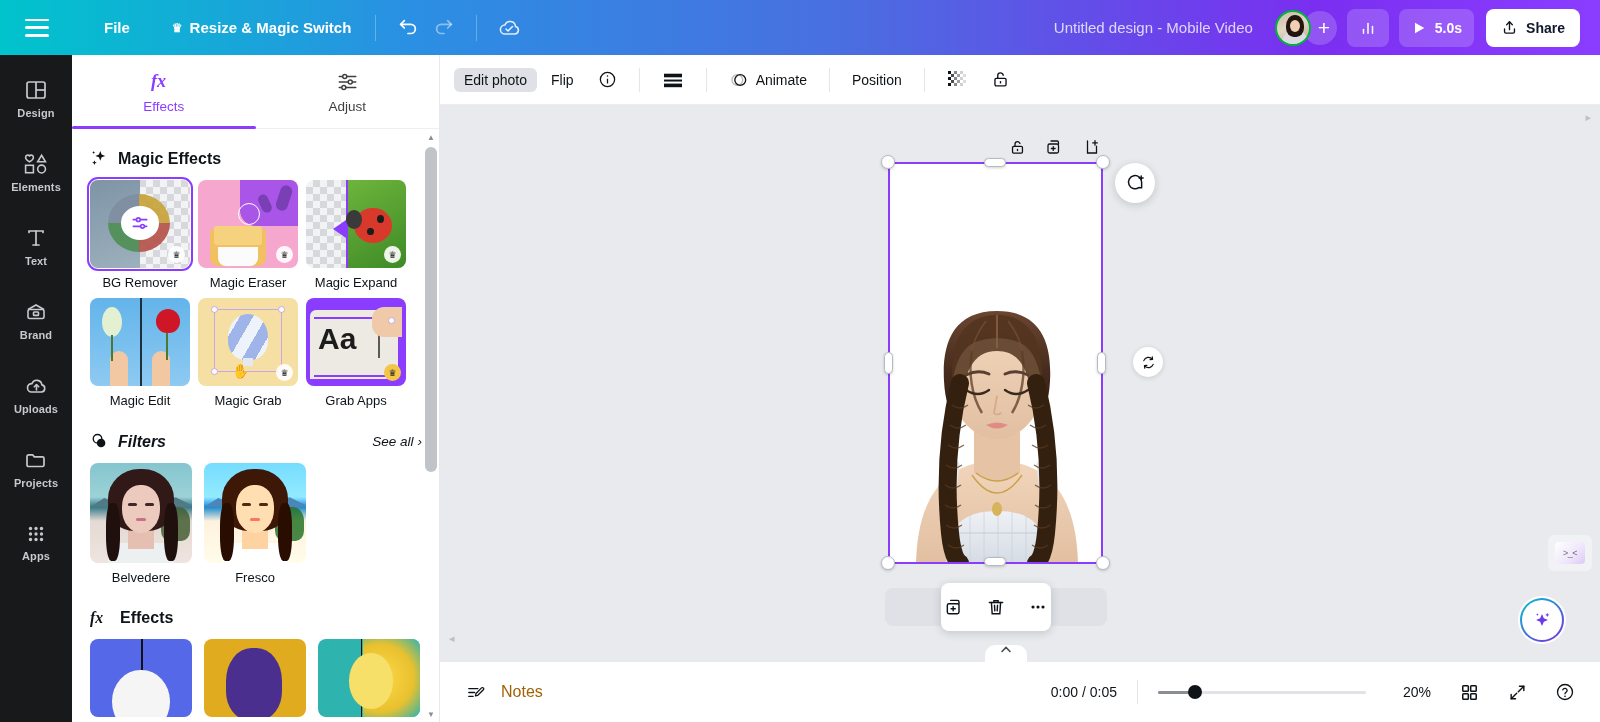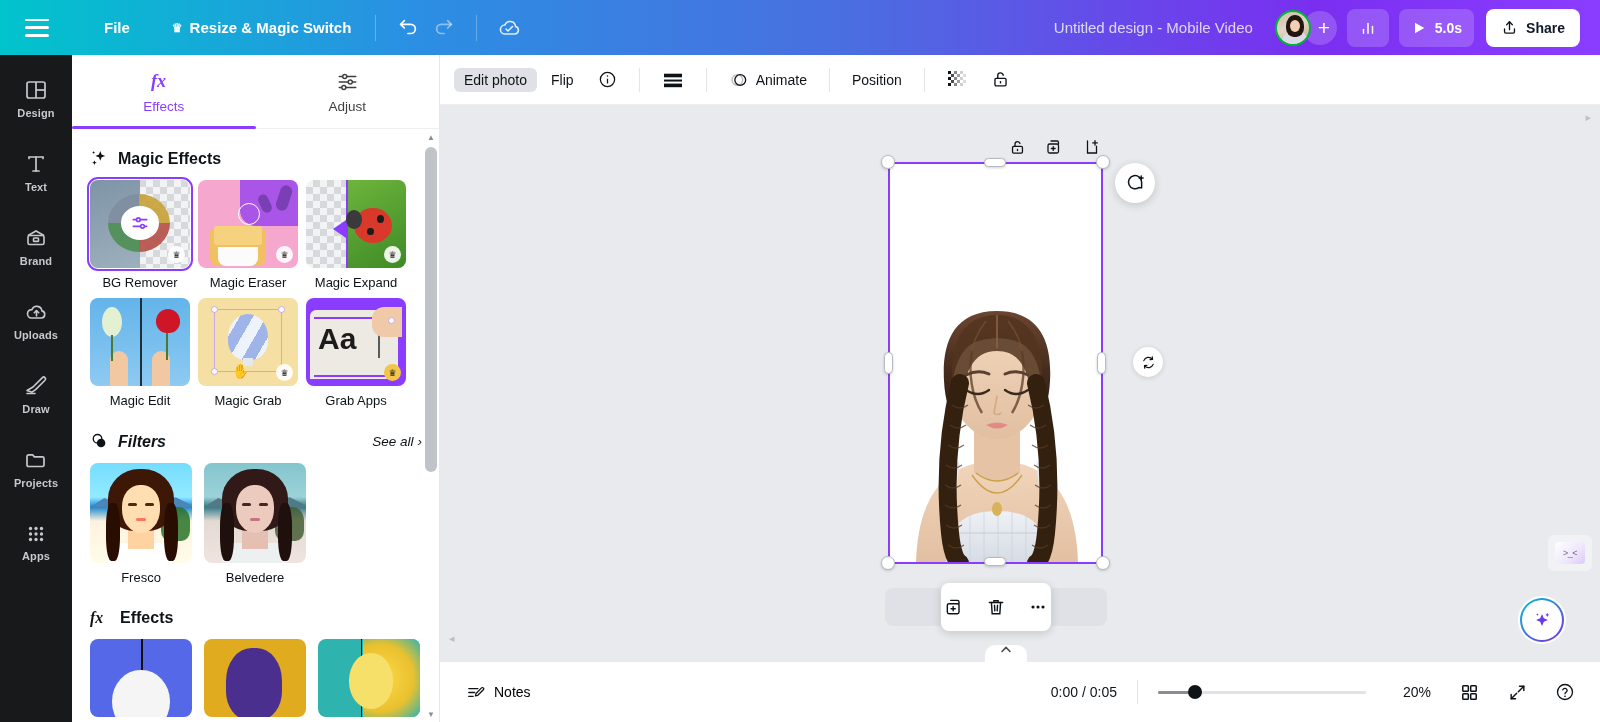--- a/index.html
+++ b/index.html
@@ -145,21 +145,21 @@
   .mini-thumb { position:absolute; right:8px; top:430px; width:44px; height:36px; background:#f1f2f4; border-radius:6px; display:flex; align-items:center; justify-content:center; }
   .mini-thumb .inner { width:30px; height:22px; border-radius:4px; background:linear-gradient(135deg,#ffffff 0%,#efe6fb 60%,#ddc8f7 100%); display:flex; align-items:center; justify-content:center; font-size:9px; color:#6b6f76; letter-spacing:-.5px;}
   .ai-fab { position:absolute; right:36px; bottom:20px; width:44px; height:44px; border-radius:50%; background:#fff; display:flex; align-items:center; justify-content:center; cursor:pointer;
             box-shadow:0 0 0 2px #fff, 0 0 0 4px transparent; border:2px solid transparent;
             background-image: linear-gradient(#fff,#fff), linear-gradient(140deg,#00c4cc,#7d2ae8);
             background-origin: border-box; background-clip: content-box, border-box; }
   .collapse-tab { position:absolute; left:545px; bottom:-1px; width:42px; height:18px; background:#fff; border-radius:10px 10px 0 0; display:flex; align-items:flex-start; justify-content:center; color:#4a4d52; font-size:10px; cursor:pointer; }
 
   
   .bottombar { position:absolute; left:440px; top:662px; width:1160px; height:60px; background:#fff; display:flex; align-items:center; padding:0 18px; }
-  .notes { display:flex; align-items:center; gap:9px; font-size:14px; color:#000000; cursor:pointer; padding:6px 8px; border-radius:6px; }
+  .notes { display:flex; align-items:center; gap:16px; font-size:16px; color:#a16207; cursor:pointer; padding:6px 8px; border-radius:6px; }
   .time { font-size:14px; color:#0e1318; margin-right:20px; white-space:nowrap; }
   .bdiv { width:1px; height:24px; background:#e3e5e9; margin-right:20px; }
   .zoom-slider { width:208px; height:16px; display:flex; align-items:center; position:relative; cursor:pointer; }
   .zs-track { position:absolute; left:0; right:0; height:3px; background:#e1e3e7; border-radius:2px; }
   .zs-fill { position:absolute; left:0; width:36px; height:3px; background:#8a8d93; border-radius:2px; }
   .zs-knob { position:absolute; left:30px; width:14px; height:14px; border-radius:50%; background:#0e1318; }
   .zoom-val { font-size:14px; color:#0e1318; margin-left:30px; width:42px; text-align:center; }
   .bicon { width:34px; height:34px; display:flex; align-items:center; justify-content:center; border-radius:6px; cursor:pointer; margin-left:14px; color:#0e1318; }
 </style>
 </head>
@@ -234,20 +234,29 @@
   <div class="rail">
     <div class="rail-item">
       <svg width="24" height="24" viewBox="0 0 24 24" fill="none" stroke="#c7c9cc" stroke-width="1.7">
           <rect x="3" y="4" width="18" height="16" rx="2"></rect>
           <line x1="12" y1="4" x2="12" y2="20"></line>
           <line x1="12" y1="12" x2="21" y2="12"></line>
         </svg>
       <span class="lbl">Design</span>
     </div>
     <div class="rail-item">
+      <svg width="26" height="24" viewBox="0 0 28 24" fill="none" stroke="#c7c9cc" stroke-width="1.7">
+          <path d="M7 3.2c-1.6-1.6-4.2-.4-4.2 1.7C2.8 7 7 9.6 7 9.6S11.2 7 11.2 4.9c0-2.1-2.6-3.3-4.2-1.7z"></path>
+          <path d="M20 2.6l4.2 7h-8.4z"></path>
+          <rect x="2.8" y="13.4" width="8.4" height="8"></rect>
+          <circle cx="20" cy="17.4" r="4.2"></circle>
+        </svg>
+      <span class="lbl">Elements</span>
+    </div>
+    <div class="rail-item">
       <svg width="24" height="24" viewBox="0 0 24 24" fill="none" stroke="#c7c9cc" stroke-width="1.7" stroke-linecap="round">
           <path d="M5 6.5V5h14v1.5"></path>
           <line x1="12" y1="5" x2="12" y2="19"></line>
           <line x1="9" y1="19" x2="15" y2="19"></line>
         </svg>
       <span class="lbl">Text</span>
     </div>
     <div class="rail-item">
       <svg width="24" height="24" viewBox="0 0 24 24" fill="none" stroke="#c7c9cc" stroke-width="1.6">
           <path d="M4 9.5 12 5l8 4.5"></path>
@@ -256,27 +265,20 @@
         </svg>
       <span class="lbl">Brand</span>
     </div>
     <div class="rail-item">
       <svg width="25" height="24" viewBox="0 0 24 24" fill="none" stroke="#c7c9cc" stroke-width="1.6" stroke-linecap="round" stroke-linejoin="round">
           <path d="M7 18a4.2 4.2 0 0 1 .4-8.4 5.2 5.2 0 0 1 10 1.3A3.6 3.6 0 0 1 17 18z"></path>
           <path d="M12 16v-5"></path>
           <polyline points="9.8 12.8 12 10.6 14.2 12.8"></polyline>
         </svg>
       <span class="lbl">Uploads</span>
-    </div>
-    <div class="rail-item">
-      <svg width="24" height="24" viewBox="0 0 24 24" fill="none" stroke="#c7c9cc" stroke-width="1.6" stroke-linecap="round" stroke-linejoin="round">
-          <path d="M3 16.5 9 13l9.4-9.4a1.8 1.8 0 0 1 2.6 2.6L11.6 15.6 8 18.2z"></path>
-          <line x1="3" y1="19.5" x2="11" y2="19.5"></line>
-        </svg>
-      <span class="lbl">Draw</span>
     </div>
     <div class="rail-item">
       <svg width="24" height="24" viewBox="0 0 24 24" fill="none" stroke="#c7c9cc" stroke-width="1.7" stroke-linejoin="round">
           <path d="M3 8.5a1.6 1.6 0 0 1 1.6-1.6h4l1.8 2h8A1.6 1.6 0 0 1 20 10.5v6.4a1.6 1.6 0 0 1-1.6 1.6H4.6A1.6 1.6 0 0 1 3 16.9z"></path>
         </svg>
       <span class="lbl">Projects</span>
     </div>
     <div class="rail-item">
       <svg width="22" height="22" viewBox="0 0 24 24" fill="#c7c9cc">
           <circle cx="6" cy="6" r="1.8"></circle>
@@ -428,55 +430,55 @@
             <circle cx="14" cy="14" r="5.4" fill="#0e1318"></circle>
           </svg>
         <span class="sec-title">Filters</span>
         <span class="see-all">
           <span>See all</span>
           <span>›</span>
         </span>
       </div>
 
       <div class="filter-grid">
+        <div class="card">
+          <div class="fthumb f-belv">
+            <div class="photo-bg">
+                <div class="mtn"></div>
+                <div class="tree"></div>
+              </div>
+            <div class="ph-top"></div>
+              <div class="ph-neck"></div>
+              <div class="ph-hair"></div>
+            <div class="ph-face"></div>
+              <div class="ph-eyeL"></div>
+              <div class="ph-eyeR"></div>
+              <div class="ph-lip"></div>
+            <div class="ph-braidL"></div>
+              <div class="ph-braidR"></div>
+          </div>
+          <div class="clbl">Belvedere</div>
+        </div>
         <div class="card">
           <div class="fthumb f-fresco">
             <div class="photo-bg">
                 <div class="mtn"></div>
                 <div class="tree"></div>
               </div>
             <div class="ph-top"></div>
               <div class="ph-neck"></div>
               <div class="ph-hair"></div>
             <div class="ph-face"></div>
               <div class="ph-eyeL"></div>
               <div class="ph-eyeR"></div>
               <div class="ph-lip"></div>
             <div class="ph-braidL"></div>
               <div class="ph-braidR"></div>
           </div>
           <div class="clbl">Fresco</div>
-        </div>
-        <div class="card">
-          <div class="fthumb f-belv">
-            <div class="photo-bg">
-                <div class="mtn"></div>
-                <div class="tree"></div>
-              </div>
-            <div class="ph-top"></div>
-              <div class="ph-neck"></div>
-              <div class="ph-hair"></div>
-            <div class="ph-face"></div>
-              <div class="ph-eyeL"></div>
-              <div class="ph-eyeR"></div>
-              <div class="ph-lip"></div>
-            <div class="ph-braidL"></div>
-              <div class="ph-braidR"></div>
-          </div>
-          <div class="clbl">Belvedere</div>
         </div>
       </div>
 
       <div class="sec-head" style="padding-top:23px;">
         <svg width="21" height="19" viewBox="0 0 24 20">
             <text x="0" y="16" font-family="Liberation Serif, serif" font-style="italic" font-size="18" font-weight="bold" fill="#0e1318">fx</text>
           </svg>
         <span class="sec-title">Effects</span>
       </div>
       <div class="eff-grid">

